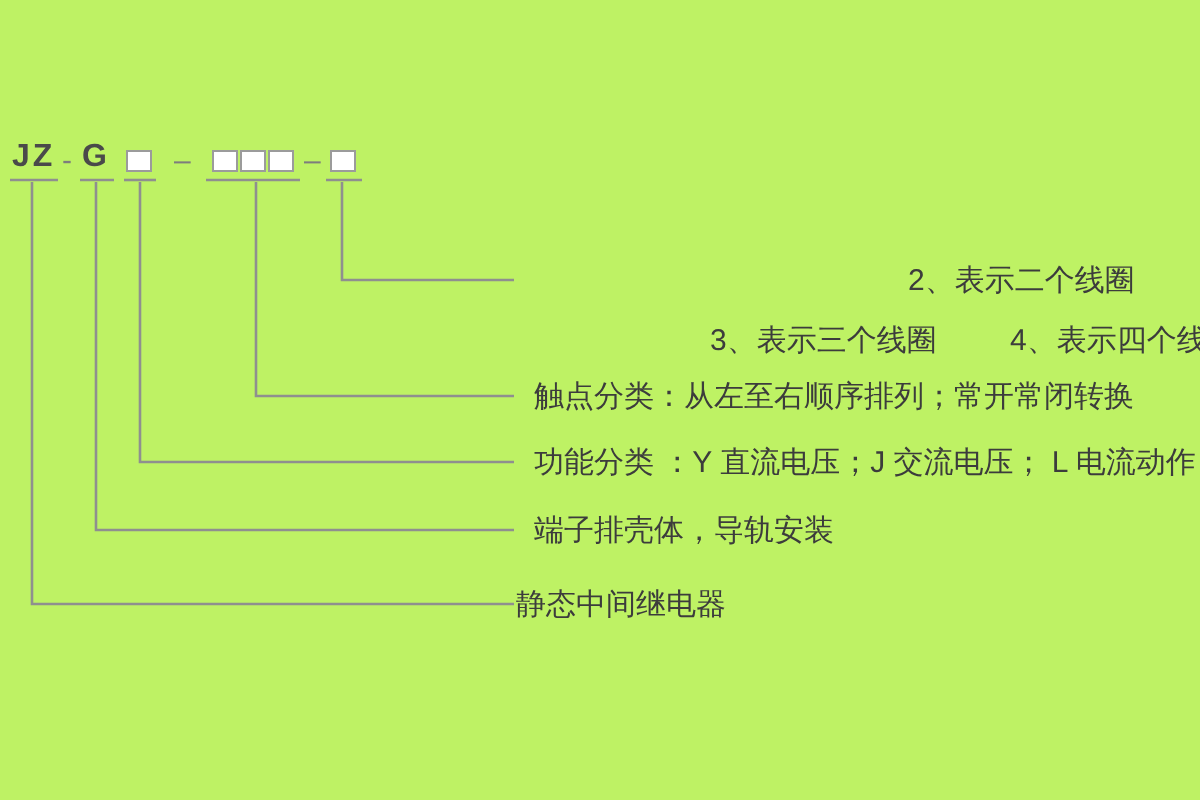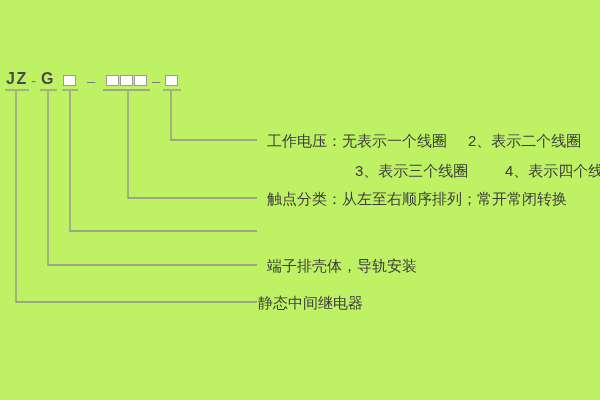--- a/index.html
+++ b/index.html
@@ -79,25 +79,25 @@
   <span class="code-dash" style="left:31px; top:73px;">-</span>
   <span class="code-char" style="left:41px; top:71px;">G</span>
   <div class="code-box" style="left:63px;  top:75px;"></div>
   <span class="code-dash" style="left:87px; top:73px;">–</span>
   <div class="code-box" style="left:106px; top:75px;"></div>
   <div class="code-box" style="left:120px; top:75px;"></div>
   <div class="code-box" style="left:134px; top:75px;"></div>
   <span class="code-dash" style="left:152px; top:73px;">–</span>
   <div class="code-box" style="left:165px; top:75px;"></div>
 
-  <span class="callout-text" style="left:267px; top:133px;">工作电压：无表示一个线圈</span>
-  <span class="callout-text" style="left:468px; top:133px;">2、表示二个线圈</span>
+  <span class="callout-text" style="left:454px; top:133px;">2、表示二个线圈</span>
   <span class="callout-text" style="left:343px; top:163px;margin-left:12px;">3、表示三个线圈</span>
   <span class="callout-text" style="left:505px; top:163px;">4、表示四个线圈</span>
 
   <span class="callout-text" style="left:267px; top:191px;text-align:right;">触点分类：从左至右顺序排列；常开常闭转换</span>
 
+  <span class="callout-text" style="left:267px; top:224px;">功能分类 ：Y 直流电压；J 交流电压； L 电流动作</span>
 
   <span class="callout-text" style="left:267px; top:258px;">端子排壳体，导轨安装</span>
 
   <span class="callout-text" style="left:258px; top:295px;">静态中间继电器</span>
 
 </div>
 
 </body></html>

